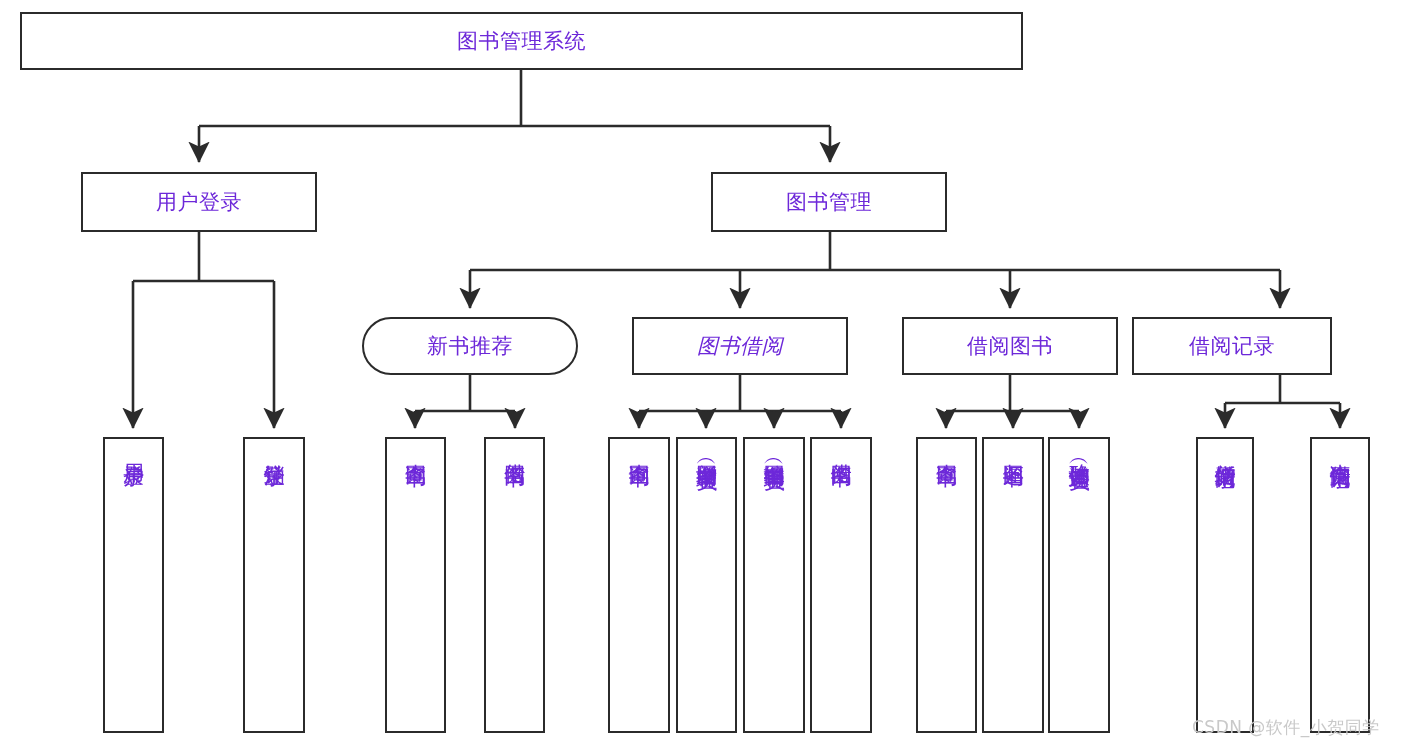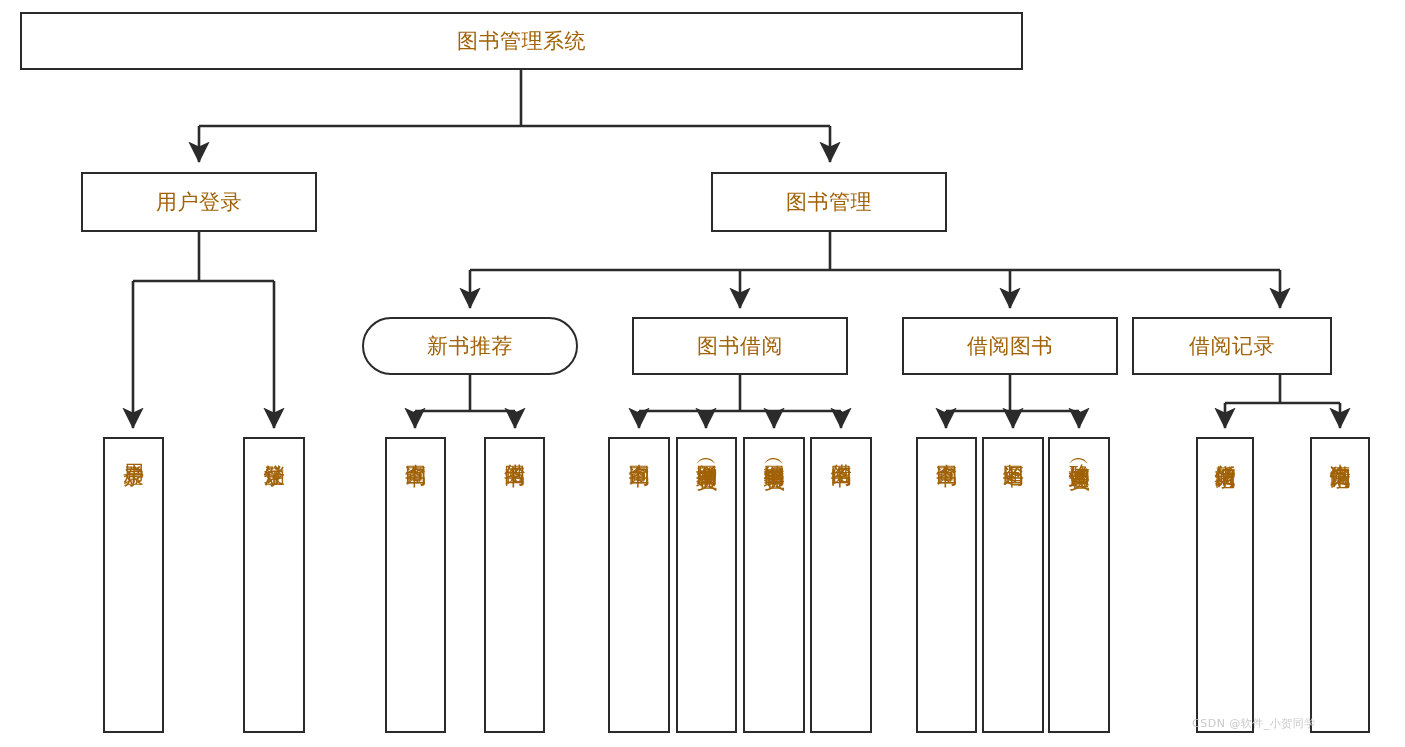--- a/index.html
+++ b/index.html
@@ -23,21 +23,21 @@
     left: 0;
     top: 0;
     width: 1405px;
     height: 747px;
   }
   .node {
     position: absolute;
     box-sizing: border-box;
     border: 2px solid #2b2b2b;
     background: #ffffff;
-    color: #a16207;
+    color: #6d28d9;
     display: flex;
     align-items: center;
     justify-content: center;
     overflow: hidden;
   }
   .node .label {
     display: block;
     text-align: center;
     line-height: 1.18;
     letter-spacing: 0.5px;
@@ -54,21 +54,21 @@
   .node.vertical .label {
     writing-mode: vertical-rl;
     text-orientation: upright;
     font-size: 21px;
     line-height: 1.06;
     letter-spacing: 1px;
     white-space: nowrap;
   }
   .watermark {
     position: absolute;
-    font-size: 11px;
+    font-size: 17px;
     color: #c9c9c9;
     white-space: nowrap;
     letter-spacing: 0.5px;
     user-select: none;
   }
 </style>
 </head>
 <body>
 
 <div id="canvas">
@@ -131,21 +131,21 @@
   <div class="node horizontal" style="left:81px; top:172px; width:236px; height:60px;">
     <span class="label">用户登录</span>
   </div>
   <div class="node horizontal" style="left:711px; top:172px; width:236px; height:60px;">
     <span class="label">图书管理</span>
   </div>
 
   <div class="node horizontal" style="left:362px; top:317px; width:216px; height:58px;border-radius:29px;">
     <span class="label">新书推荐</span>
   </div>
-  <div class="node horizontal" style="left:632px; top:317px; width:216px; height:58px;">
+  <div class="node horizontal" style="left:632px; top:317px; width:216px; height:58px;font-style:italic;">
     <span class="label">图书借阅</span>
   </div>
   <div class="node horizontal" style="left:902px; top:317px; width:216px; height:58px;">
     <span class="label">借阅图书</span>
   </div>
   <div class="node horizontal" style="left:1132px; top:317px; width:200px; height:58px;">
     <span class="label">借阅记录</span>
   </div>
 
   <div class="node vertical" style="left:103px; top:437px; width:61px; height:296px;">

